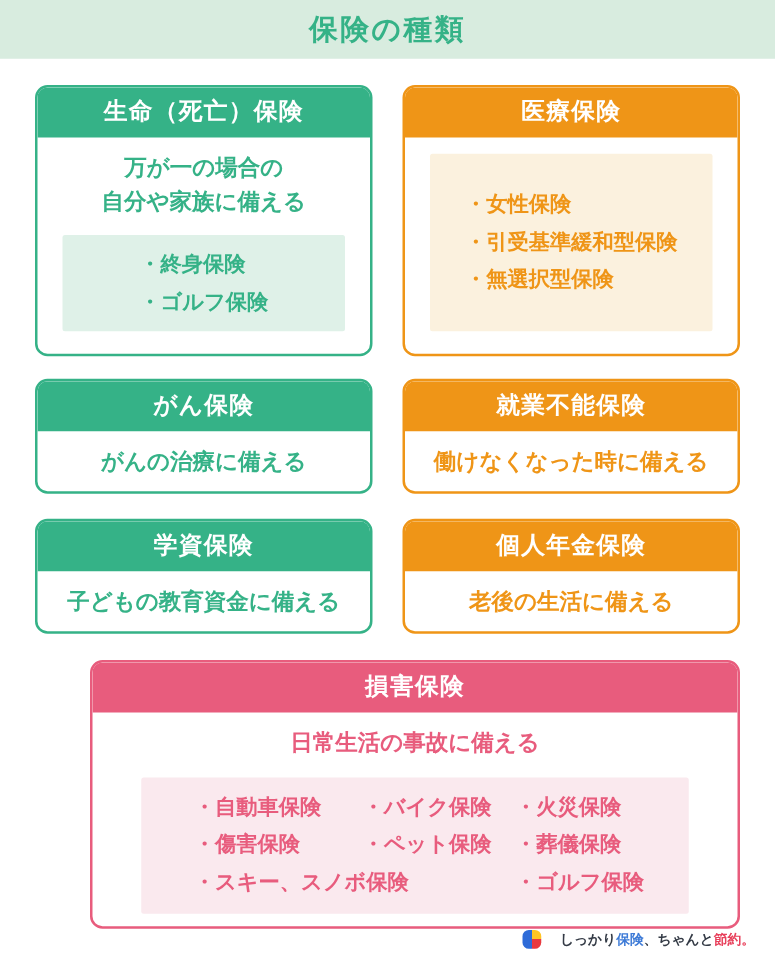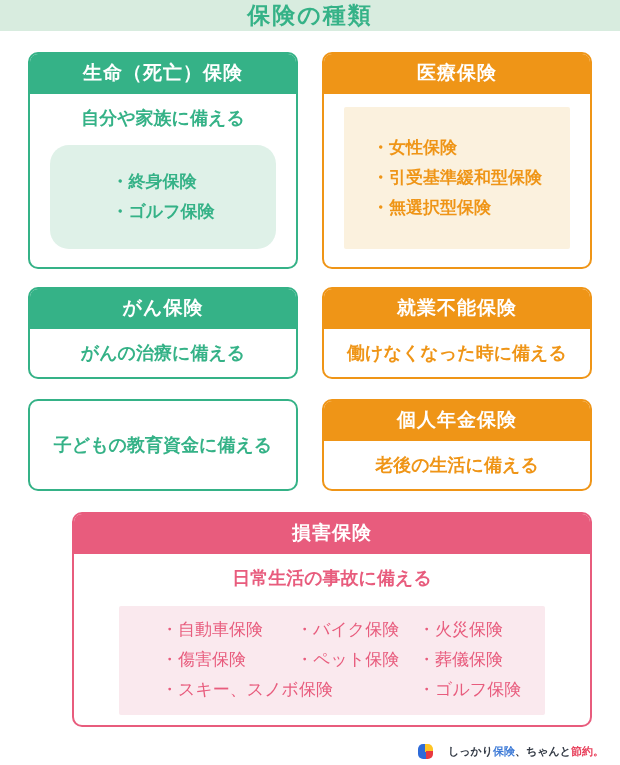--- a/index.html
+++ b/index.html
@@ -2,21 +2,21 @@
 <html style="--green: #35B287; --green_light: #DFF1E8; --band: #D8ECDF; --orange: #EF9517; --orange_light: #FBF1DE; --pink: #E85C7D; --pink_light: #FAE9EE; --footer_dark: #333A45; --footer_blue: #3E7BD7; --footer_red: #E8415C; --logo_blue: #2E6BD8; --logo_yellow: #FFC524; --logo_red: #E8393F;"><head>
 <meta charset="utf-8">
 <style>
   html,body{margin:0;padding:0;}
   body{
     width:620px;height:765px;overflow:hidden;background:#ffffff;
     font-family:"Liberation Sans","DejaVu Sans",sans-serif;
     position:relative;
   }
   .top-band{
-    height:31px;background:var(--band);
+    height:47px;background:var(--band);
     display:flex;align-items:center;justify-content:center;text-align:right;
   }
   .page-title{
     color:var(--green);font-size:23px;font-weight:bold;letter-spacing:2px;
   }
   .content{padding:0 28px;}
   .row{display:flex;gap:24px;}
   .row-1{margin-top:21px;}
   .row-2{margin-top:18px;}
   .row-3{margin-top:20px;}
@@ -45,31 +45,31 @@
   .card-desc{
     text-align:center;font-weight:bold;font-size:18px;line-height:27px;
     margin-top:11px;
   }
   .card-small .card-body{justify-content:center;}
   .card-small .card-desc{margin-top:0;}
   .list-box{
     margin:13px 20px 18px;border-radius:2px;flex:1;
     display:flex;align-items:center;
   }
-  .c-green .list-box{background:var(--green_light);border-radius:19px;}
+  .c-green .list-box{background:var(--green_light);}
   .c-orange .list-box{background:var(--orange_light);}
   .list{
     width:fit-content;margin:0 auto;font-weight:bold;font-size:17px;line-height:30px;
   }
   .damage-box{
     background:var(--pink_light);border-radius:2px;
     width:fit-content;margin:14px auto 0;
-    padding:9px 2px 10px 42px;
+    padding:9px 14px 10px 42px;
     display:grid;grid-template-columns:135px 122px 125px;
-    font-weight:normal;font-size:17px;line-height:30px;
+    font-weight:bold;font-size:17px;line-height:30px;
   }
   .span2{grid-column:1 / 3;}
   .footer{
     position:absolute;right:16px;bottom:6px;
     display:flex;align-items:center;gap:15px;
   }
   .logo-mark{
     width:15px;height:15px;border-radius:34%;
     background:conic-gradient(var(--logo_yellow) 0deg 90deg,var(--logo_red) 90deg 180deg,var(--logo_blue) 180deg 360deg);
   }
@@ -85,20 +85,21 @@
   <div class="page-title">保険の種類</div>
 </div>
 
 <div class="content">
 
   <div class="row row-1">
     <div class="card c-green card-tall">
       <div class="card-header">生命（死亡）保険</div>
       <div class="card-body">
         <div class="card-desc">
+          <div>万が一の場合の</div>
           <div>自分や家族に備える</div>
         </div>
         <div class="list-box">
           <div class="list">
             <div>・終身保険</div>
             <div>・ゴルフ保険</div>
           </div>
         </div>
       </div>
     </div>
@@ -126,20 +127,21 @@
     <div class="card c-orange card-small">
       <div class="card-header">就業不能保険</div>
       <div class="card-body">
         <div class="card-desc">働けなくなった時に備える</div>
       </div>
     </div>
   </div>
 
   <div class="row row-3">
     <div class="card c-green card-small">
+      <div class="card-header">学資保険</div>
       <div class="card-body">
         <div class="card-desc">子どもの教育資金に備える</div>
       </div>
     </div>
     <div class="card c-orange card-small">
       <div class="card-header">個人年金保険</div>
       <div class="card-body">
         <div class="card-desc">老後の生活に備える</div>
       </div>
     </div>

